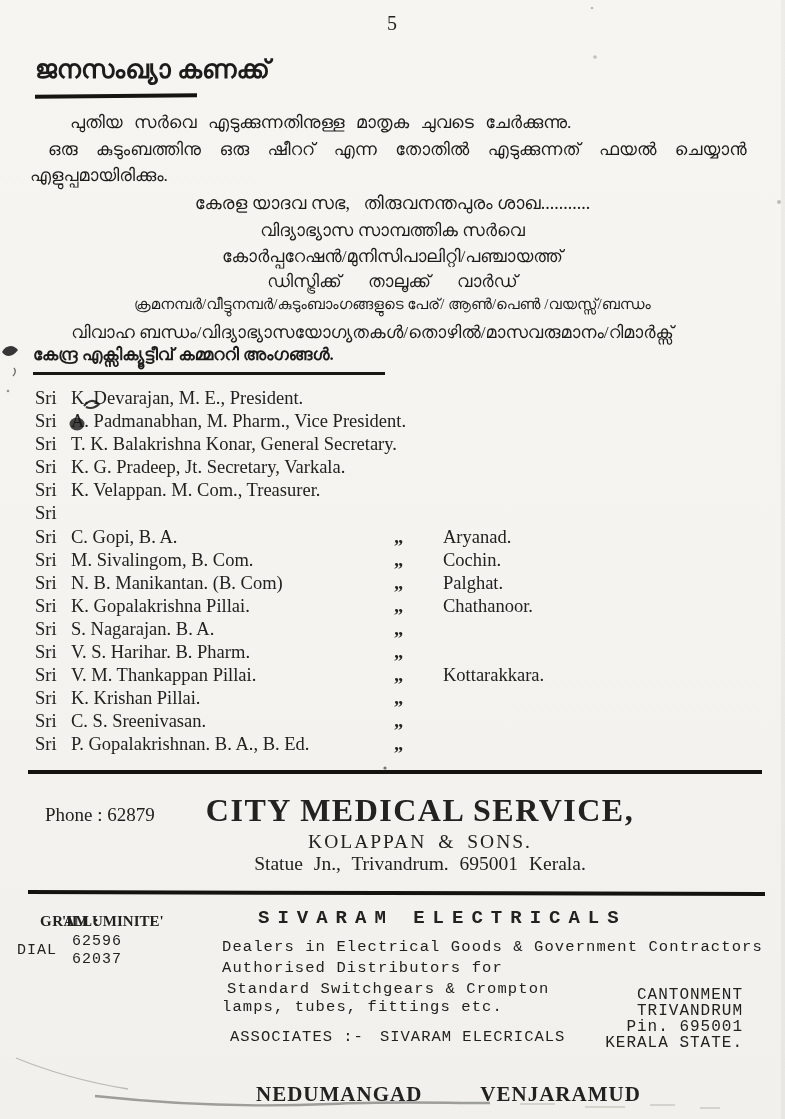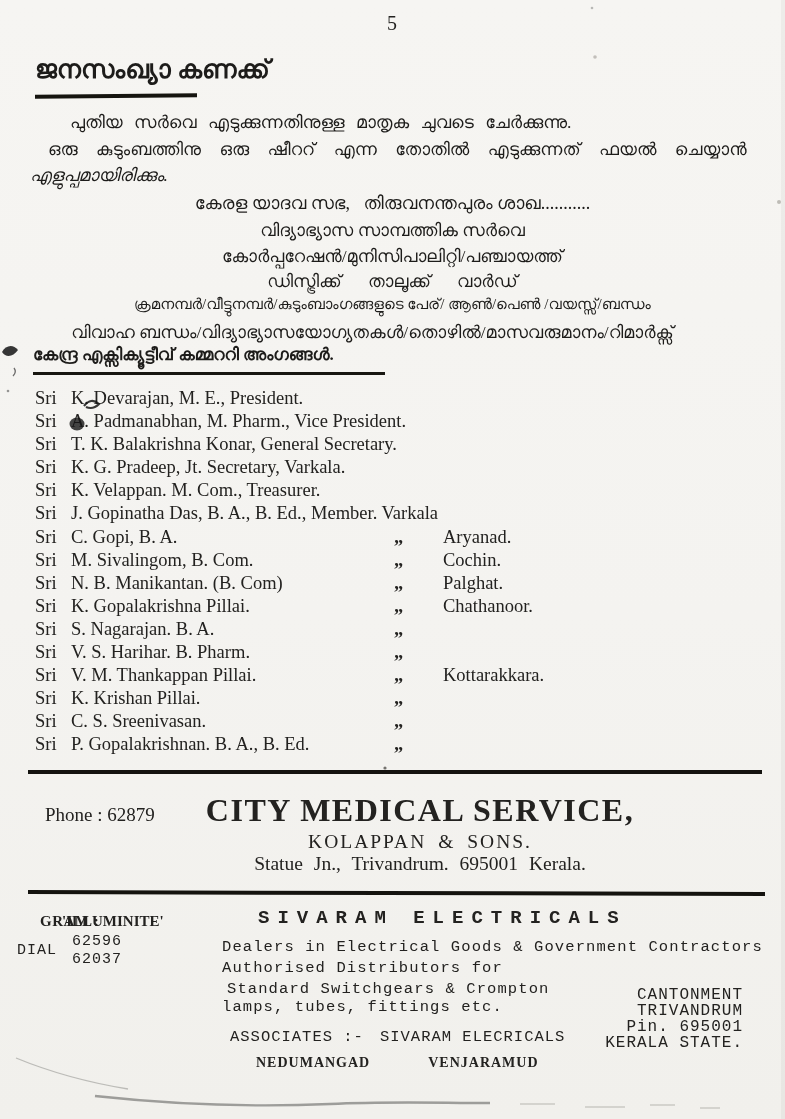--- a/index.html
+++ b/index.html
@@ -13,21 +13,21 @@
   .abs { position:absolute; white-space:nowrap; line-height:1.15; }
   .cline { position:absolute; left:0; width:785px; text-align:center; white-space:pre; line-height:1.15; }
   .ml { color:#1d1c1a; }
 
   .page-number { top:12px; font-size:20px; letter-spacing:1px; }
   .ml-heading { top:55px; left:35px; font-size:26px; font-weight:bold; }
   .heading-underline { position:absolute; top:94px; left:35px; width:162px; height:3.5px; background:#15140f; transform:rotate(-0.5deg); }
 
   .para1 { top:112px; left:70px; font-size:17.5px; word-spacing:7px; }
   .para2a { top:139px; left:48px; font-size:17.5px; word-spacing:14px; }
-  .para2b { top:165px; left:30px; font-size:17.5px;font-style:italic; }
+  .para2b { top:165px; left:30px; font-size:17.5px; }
 
   .org-line   { top:193px; font-size:18px; }
   .survey-t   { top:220px; font-size:17.5px; }
   .corp-line  { top:246px; font-size:17.5px; }
   .dist-line  { top:271px; font-size:17.5px; }
   .fields1    { top:296px; font-size:15px; }
   .fields2    { top:322px; font-size:17.5px; transform:translateX(-20px); }
 
   .comm-head { top:345px; left:33px; font-size:17px; font-weight:bold; }
   .comm-underline { position:absolute; top:372px; left:33px; width:352px; height:2.5px; background:#181711; }
@@ -55,21 +55,21 @@
   .dial-label { top:942px; left:17px; font-size:15px; letter-spacing:1px; }
   .dial-nums  { position:absolute; top:933px; left:72px; font-size:15px; line-height:18px; letter-spacing:1px; }
   .siv-title  { top:908px; left:222px; font-size:19px; font-weight:bold; letter-spacing:8px;margin-left:36px; }
   .siv-l1 { top:939px; left:222px; font-size:15.5px; letter-spacing:1.1px; }
   .siv-l2 { top:960px; left:222px; font-size:15.5px; letter-spacing:1.1px; }
   .siv-l3 { top:981px; left:227px; font-size:15.5px; letter-spacing:1.1px; }
   .siv-l4 { top:999px; left:222px; font-size:15.5px; letter-spacing:1.1px; }
   .siv-addr { position:absolute; top:987px; right:42px; text-align:right; font-size:16px; line-height:16px; letter-spacing:1px; }
   .assoc { top:1029px; left:230px; font-size:15.5px; letter-spacing:1px; }
   .assoc .val { margin-left:16px; }
-  .branches { top:1055px; left:256px; font-size:14px; font-weight:bold; letter-spacing:1px; }
+  .branches { top:1082px; left:256px; font-size:21px; font-weight:bold; letter-spacing:1px; }
   .branches span + span { margin-left:58px; }
 
   .artifacts { position:absolute; top:0; left:0; width:785px; height:1119px; pointer-events:none; }
 </style>
 </head>
 <body>
 
 <div class="page">
 
   <div class="cline page-number">5</div>
@@ -107,21 +107,20 @@
       <div class="m-row">
         <span class="c-sri">Sri</span>
         <span class="c-name">K. G. Pradeep, Jt. Secretary, Varkala.</span>
       </div>
       <div class="m-row">
         <span class="c-sri">Sri</span>
         <span class="c-name">K. Velappan. M. Com., Treasurer.</span>
       </div>
       <div class="m-row">
         <span class="c-sri">Sri</span>
-        <span class="c-name">J. Gopinatha Das, B. A., B. Ed., Member. Varkala</span>
       </div>
       <div class="m-row">
         <span class="c-sri">Sri</span>
         <span class="c-name">C. Gopi, B. A.</span>
         <span class="c-ditto">„</span>
         <span class="c-place">Aryanad.</span>
       </div>
       <div class="m-row">
         <span class="c-sri">Sri</span>
         <span class="c-name">M. Sivalingom, B. Com.</span>

